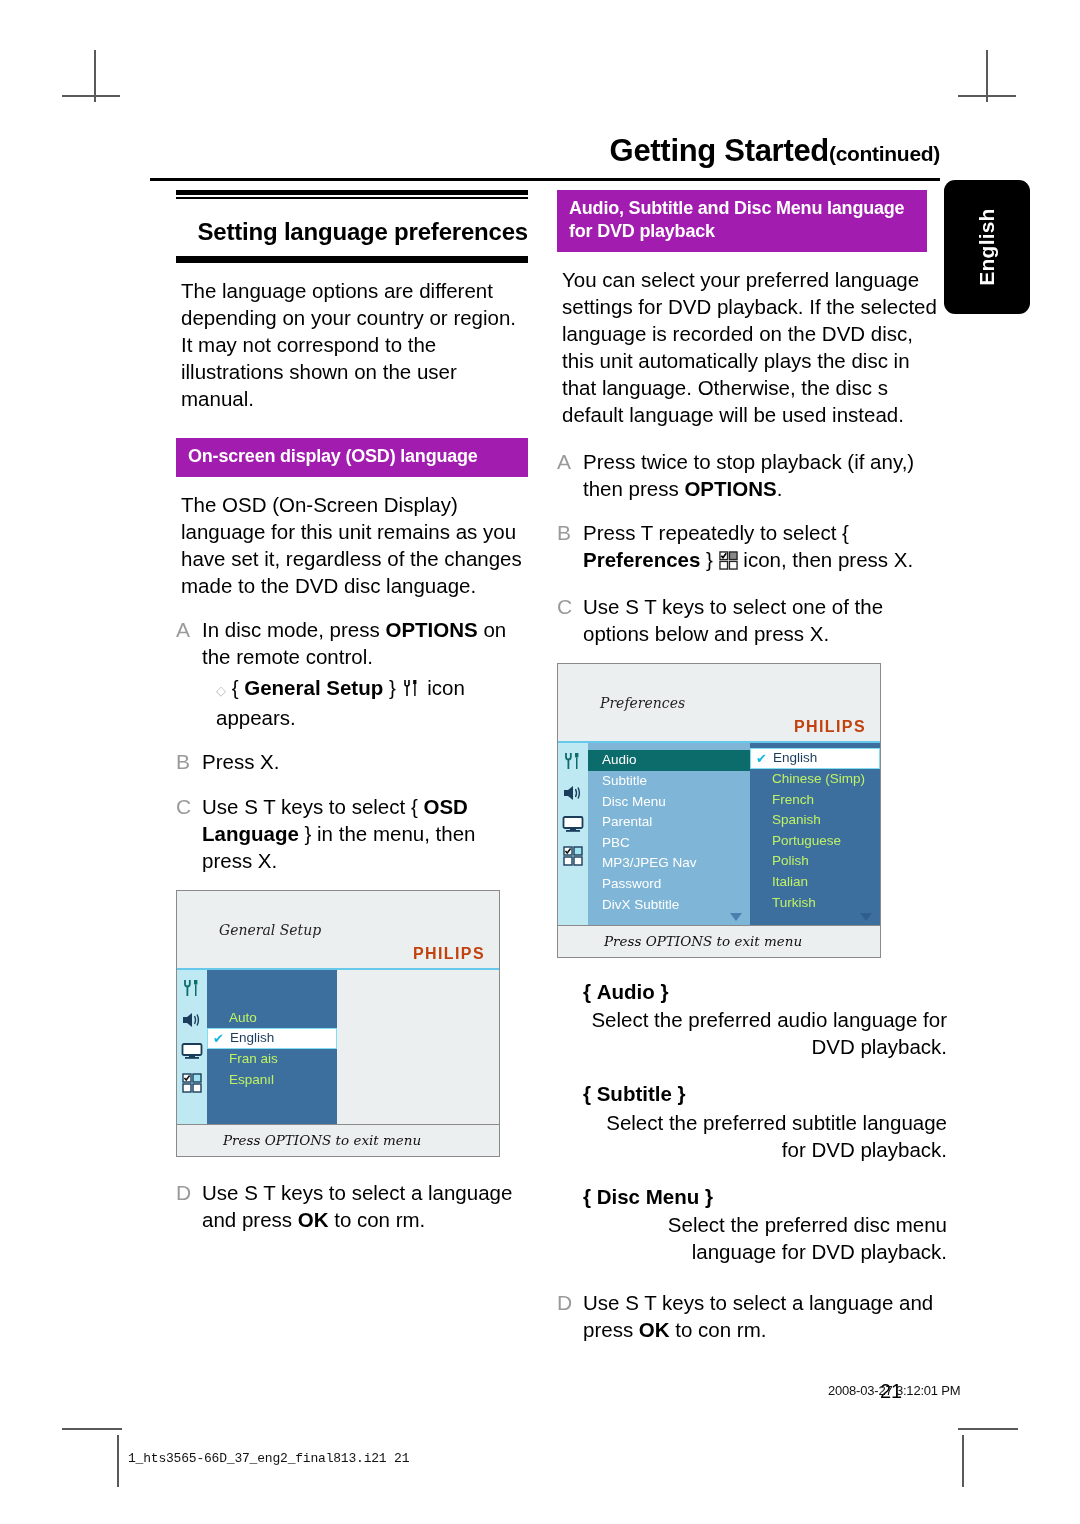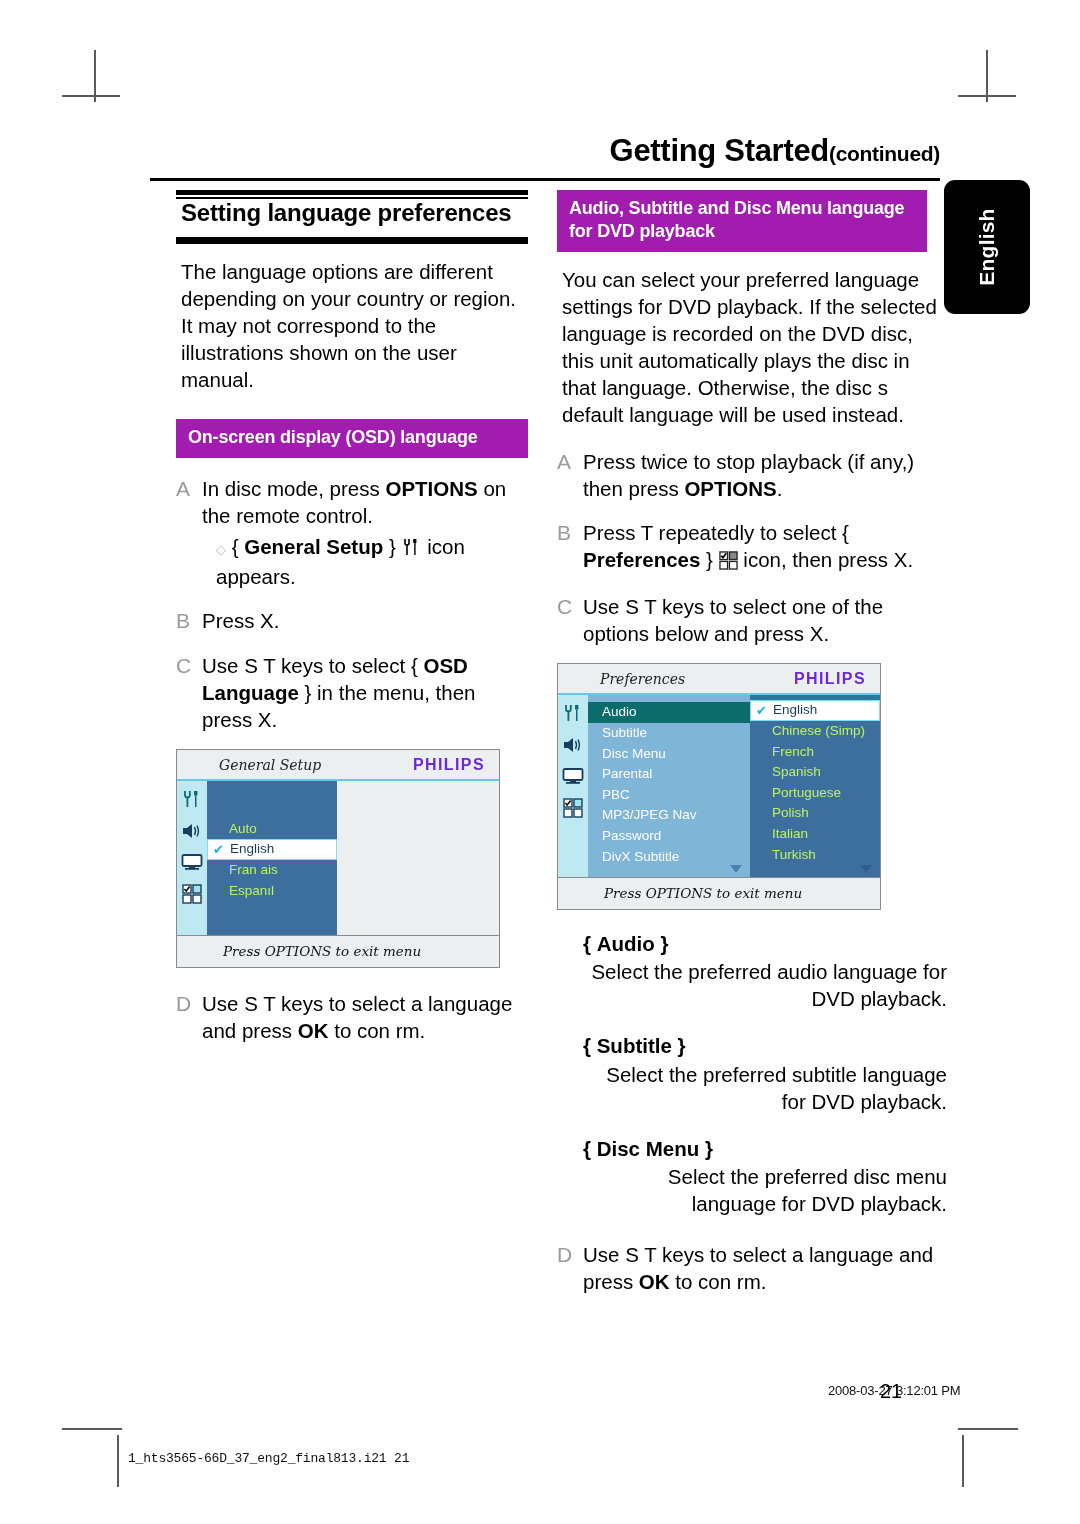--- a/index.html
+++ b/index.html
@@ -66,21 +66,22 @@
   #col-left  { left: 176px; top: 190px; width: 352px; }
   #col-right { left: 557px; top: 190px; width: 390px; }
 
   
   .rule-thick { height: 5px; background: #000; }
   .rule-thin  { height: 2px; background: #000; margin-top: 2px; }
   .sec-title {
     font-size: 24px;
     font-weight: bold;
     letter-spacing: -0.2px;
-    padding: 0 0 8px 5px;
+    padding: 19px 0 8px 5px;
+    text-align: right;
   }
 
   
   .bar {
     background: #a21caf;
     color: #fff;
     font-size: 18px;
     font-weight: bold;
     padding: 7px 10px 8px 12px;
     letter-spacing: -0.2px;
@@ -139,24 +140,25 @@
     background: #eceff0;
   }
   .shot-head .ttl {
     font-family: "DejaVu Serif", serif;
     font-style: italic;
     font-size: 14px;
     color: #222;
     margin-left: 28px;
   }
   .shot-head .philips {
-    color: #6d28d9;
+    color: #c2410c;
     font-weight: bold;
     font-size: 16px;
     letter-spacing: 1.4px;
+    margin-top: 48px;
   }
   .shot-body { display: flex; height: 154px; }
   .shot-icons {
     width: 30px;
     background: #bfe9f2;
     padding-top: 8px;
     display: flex;
     flex-direction: column;
     align-items: center;
     gap: 9px;
@@ -264,20 +266,21 @@
   <div class="rule-thick"></div>
   <div class="rule-thin"></div>
   <div class="sec-title">Setting language preferences</div>
   <div class="rule-thin"></div>
   <div class="rule-thick"></div>
 
   <p class="body">The language options are different depending on your country or region. It may not correspond to the illustrations shown on the user manual.</p>
 
   <div class="bar" style="margin-top:26px;">On-screen display (OSD) language</div>
 
+  <p class="body">The OSD (On-Screen Display) language for this unit remains as you have set it, regardless of the changes made to the DVD disc language.</p>
 
   <div class="step">
     <div class="marker">A</div>
     <div class="txt">
       <span>In disc mode, press </span><b>OPTIONS</b><span> on the remote control.</span>
       <div class="note">
         <span class="dot">◇</span>
         <span>{ </span><b>General Setup</b><span> }</span>
         <span class="ic">
           <svg width="20" height="20" viewBox="0 0 20 20">

